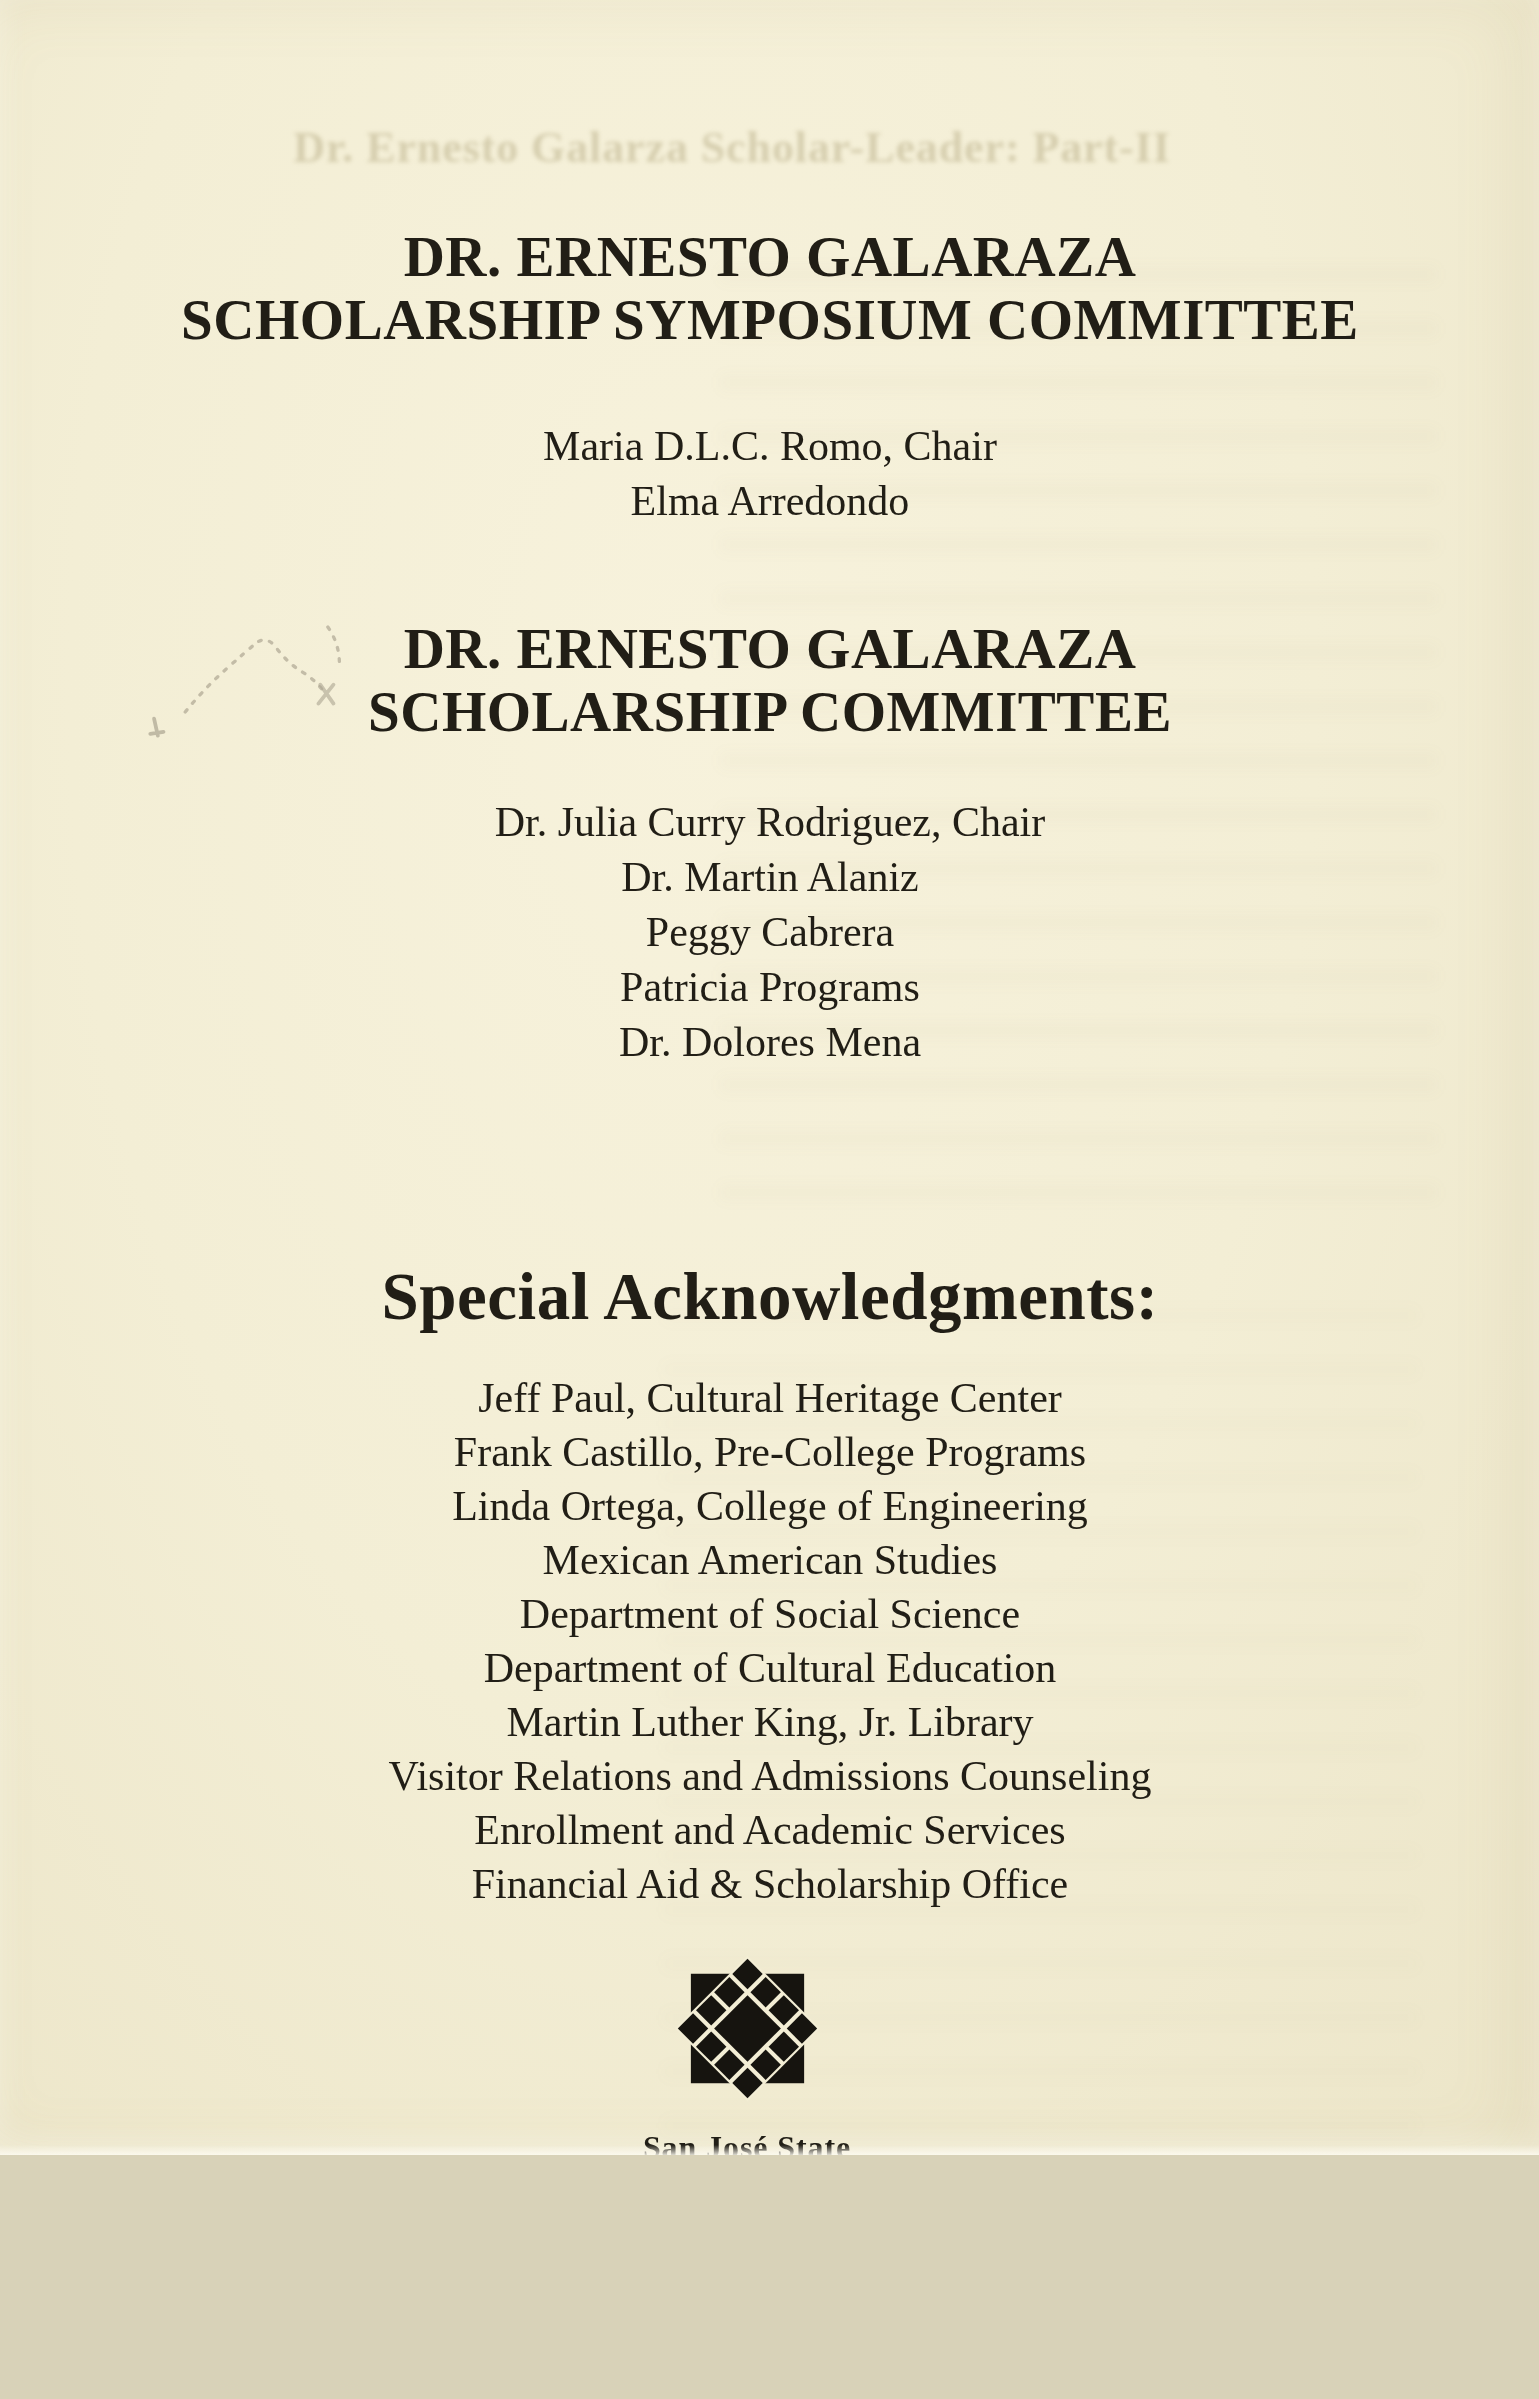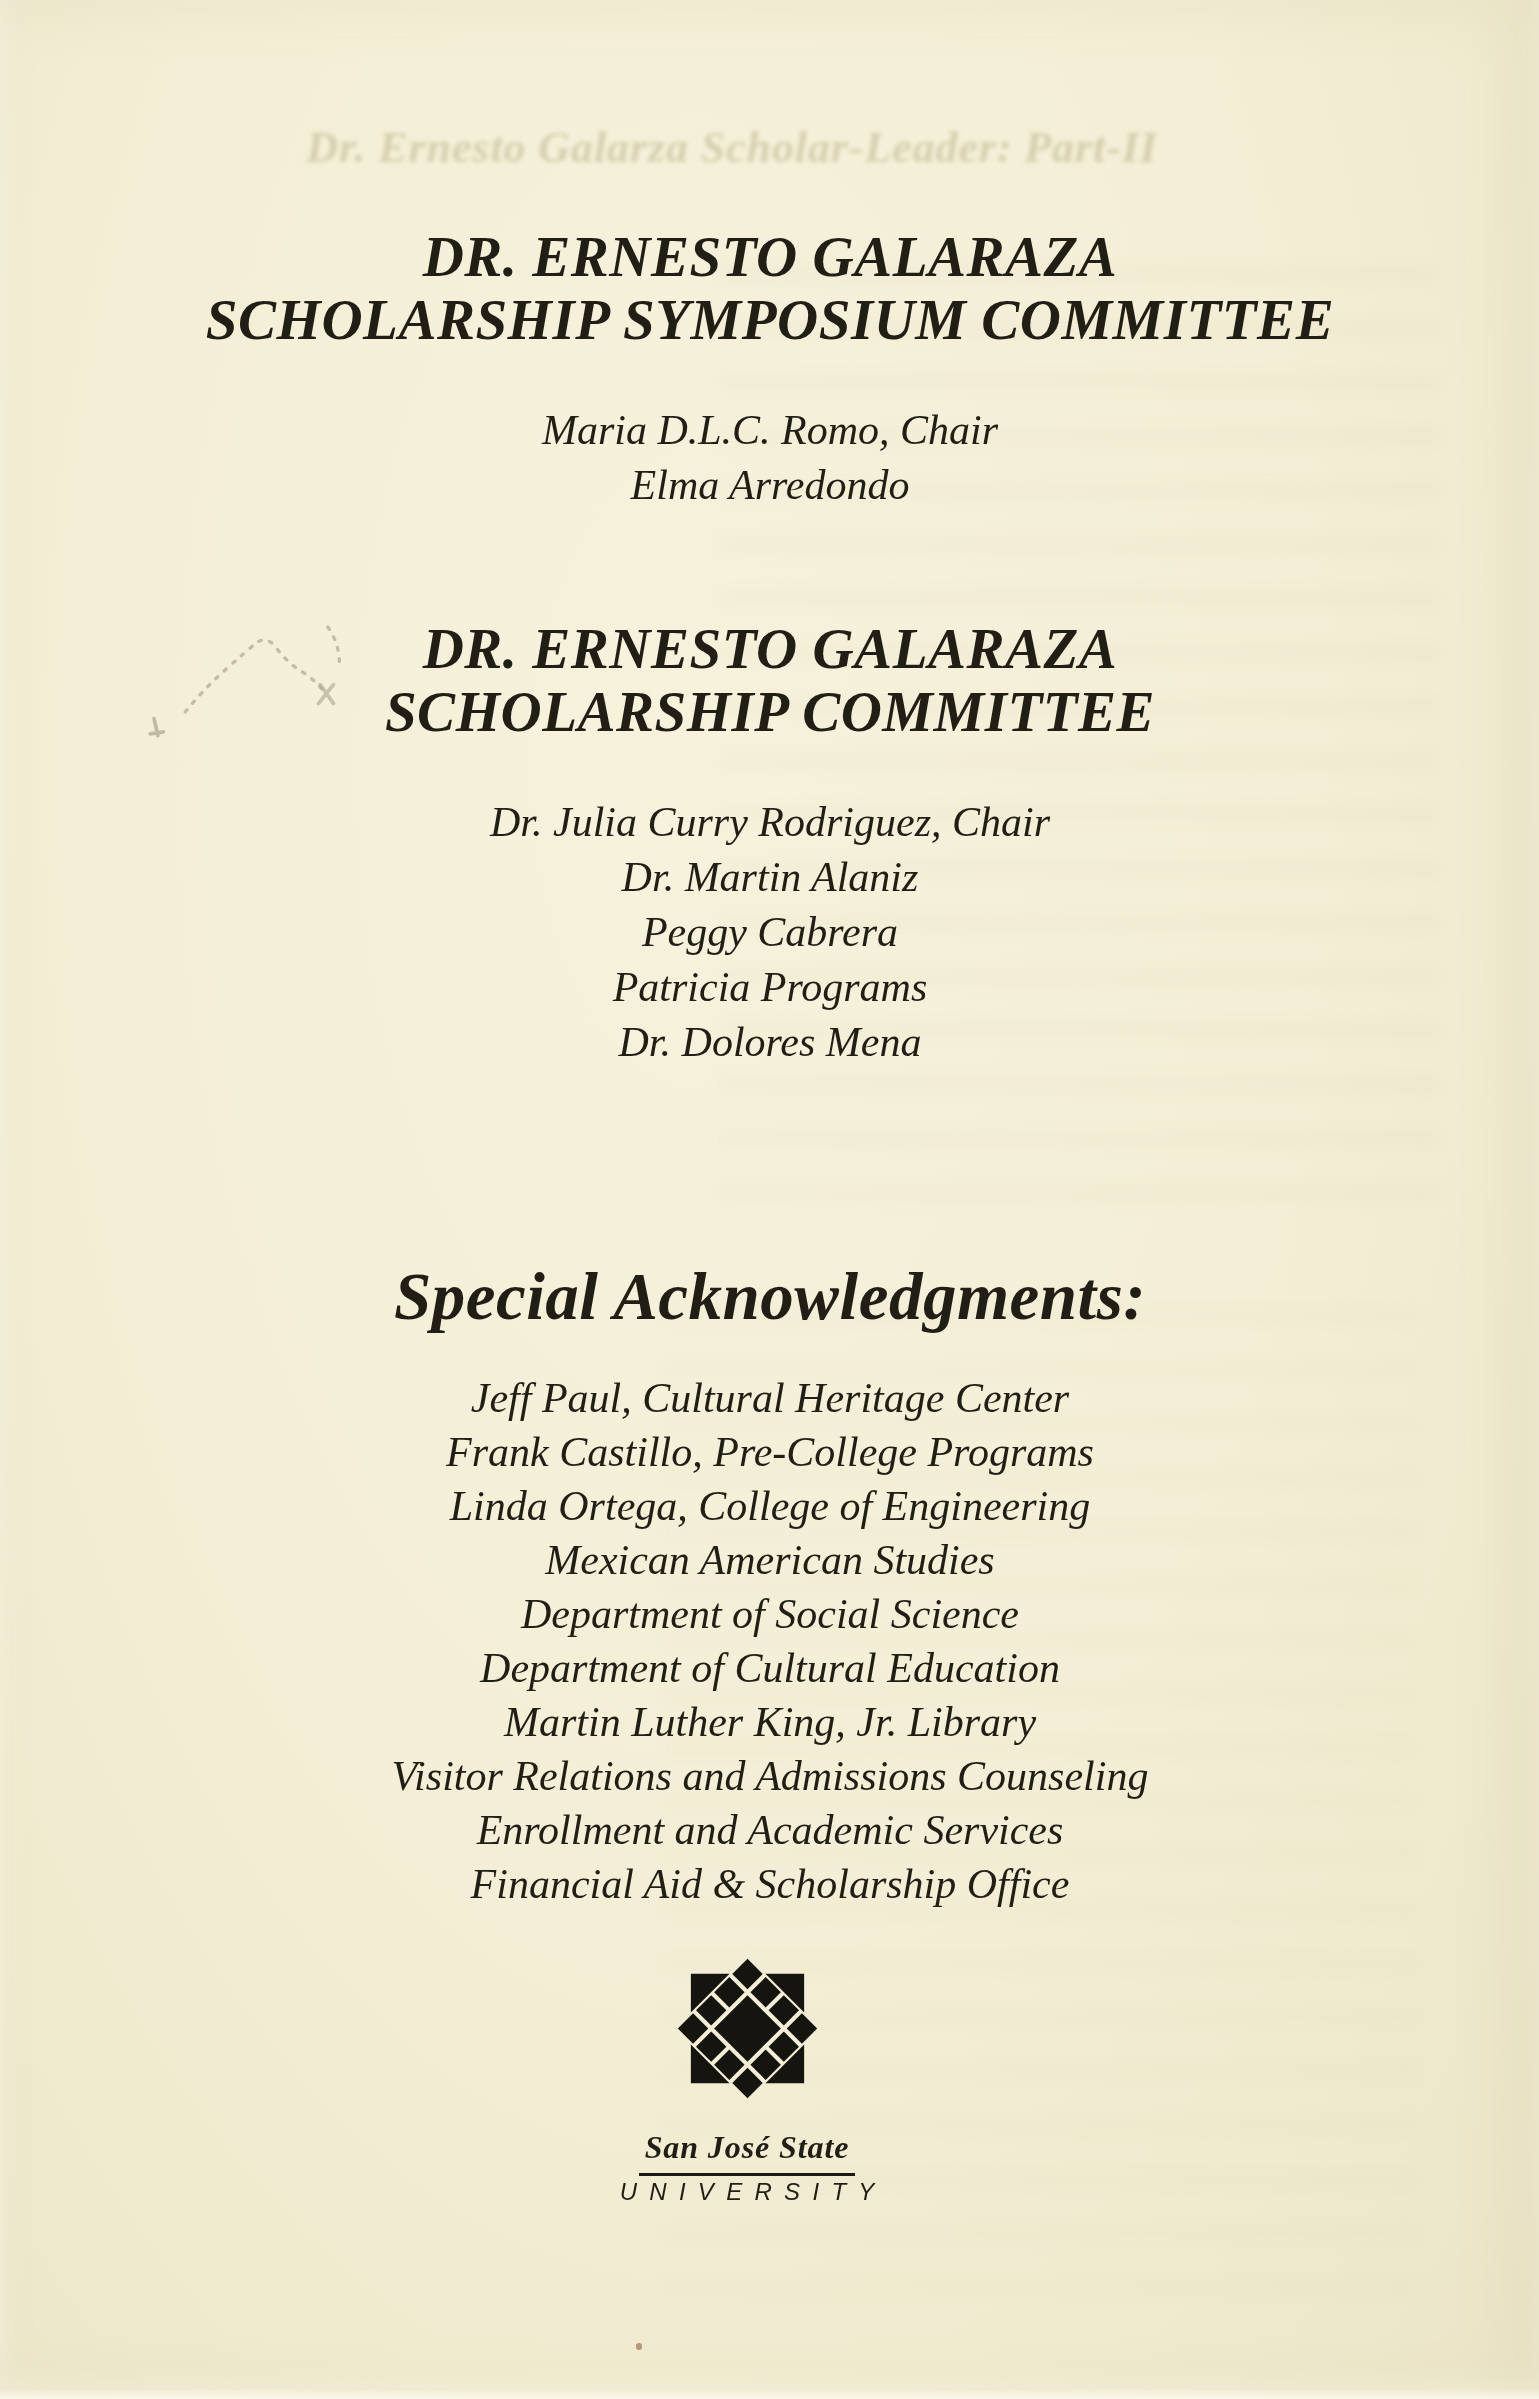--- a/index.html
+++ b/index.html
@@ -1,25 +1,24 @@
 <!DOCTYPE html>
 <html style="font-size:15px"><head>
 <meta charset="utf-8">
 <style>
   html,body{margin:0;padding:0;background:#d8d2b8;}
   .page{
     position:relative;
-    width:1540px;height:2399px;
+    width:1540px;height:2155px;
     margin:0 auto;
     background:radial-gradient(ellipse at 45% 32%, #f7f2dc 0%, #f3eed5 52%, #ece5c8 100%);
     overflow:hidden;
     color:#211e16;
     font-family:"Liberation Serif", serif;
     box-shadow:inset -24.6px 0 66px rgba(170,150,100,0.10), inset 0 -13.2px 28px rgba(255,255,245,0.45);
-    font-style:italic;
   }
   .bottom-edge{
     position:absolute;left:0;right:0;bottom:0;height:10.4px;
     background:linear-gradient(to top,#fdfbf1,rgba(253,251,241,0));
     opacity:.85;
   }
   
   .showthrough{
     position:absolute;
     background:repeating-linear-gradient(rgba(148,135,96,0.055) 0 19px, rgba(148,135,96,0) 19px 54px);
@@ -88,21 +87,21 @@
     <path d="M 75 125 Q 95 100 120 78 Q 138 62 150 52 Q 160 44 170 55 Q 182 72 198 82 Q 212 90 222 104 M 226 35 Q 240 55 238 80" fill="none" stroke="#7d7463" stroke-width="3.5" stroke-dasharray="3 9" stroke-linecap="round" opacity="0.75"></path>
     <path d="M 42 132 L 46 150 M 38 148 L 52 146" fill="none" stroke="#6f6757" stroke-width="4" stroke-linecap="round" opacity="0.7"></path>
     <path d="M 218 96 L 232 116 M 232 96 L 216 116" fill="none" stroke="#6f6757" stroke-width="4" stroke-linecap="round" opacity="0.6"></path>
   </svg>
 
   <section class="block" style="top:225px">
     <div class="title-line">DR. ERNESTO GALARAZA</div>
     <div class="title-line">SCHOLARSHIP SYMPOSIUM COMMITTEE</div>
   </section>
 
-  <section class="block" style="top:403px">
+  <section class="block" style="top:419px">
     <div class="name-line">Maria D.L.C. Romo, Chair</div>
     <div class="name-line">Elma Arredondo</div>
   </section>
 
   <section class="block" style="top:617px">
     <div class="title-line">DR. ERNESTO GALARAZA</div>
     <div class="title-line">SCHOLARSHIP COMMITTEE</div>
   </section>
 
   <section class="block" style="top:795px">

